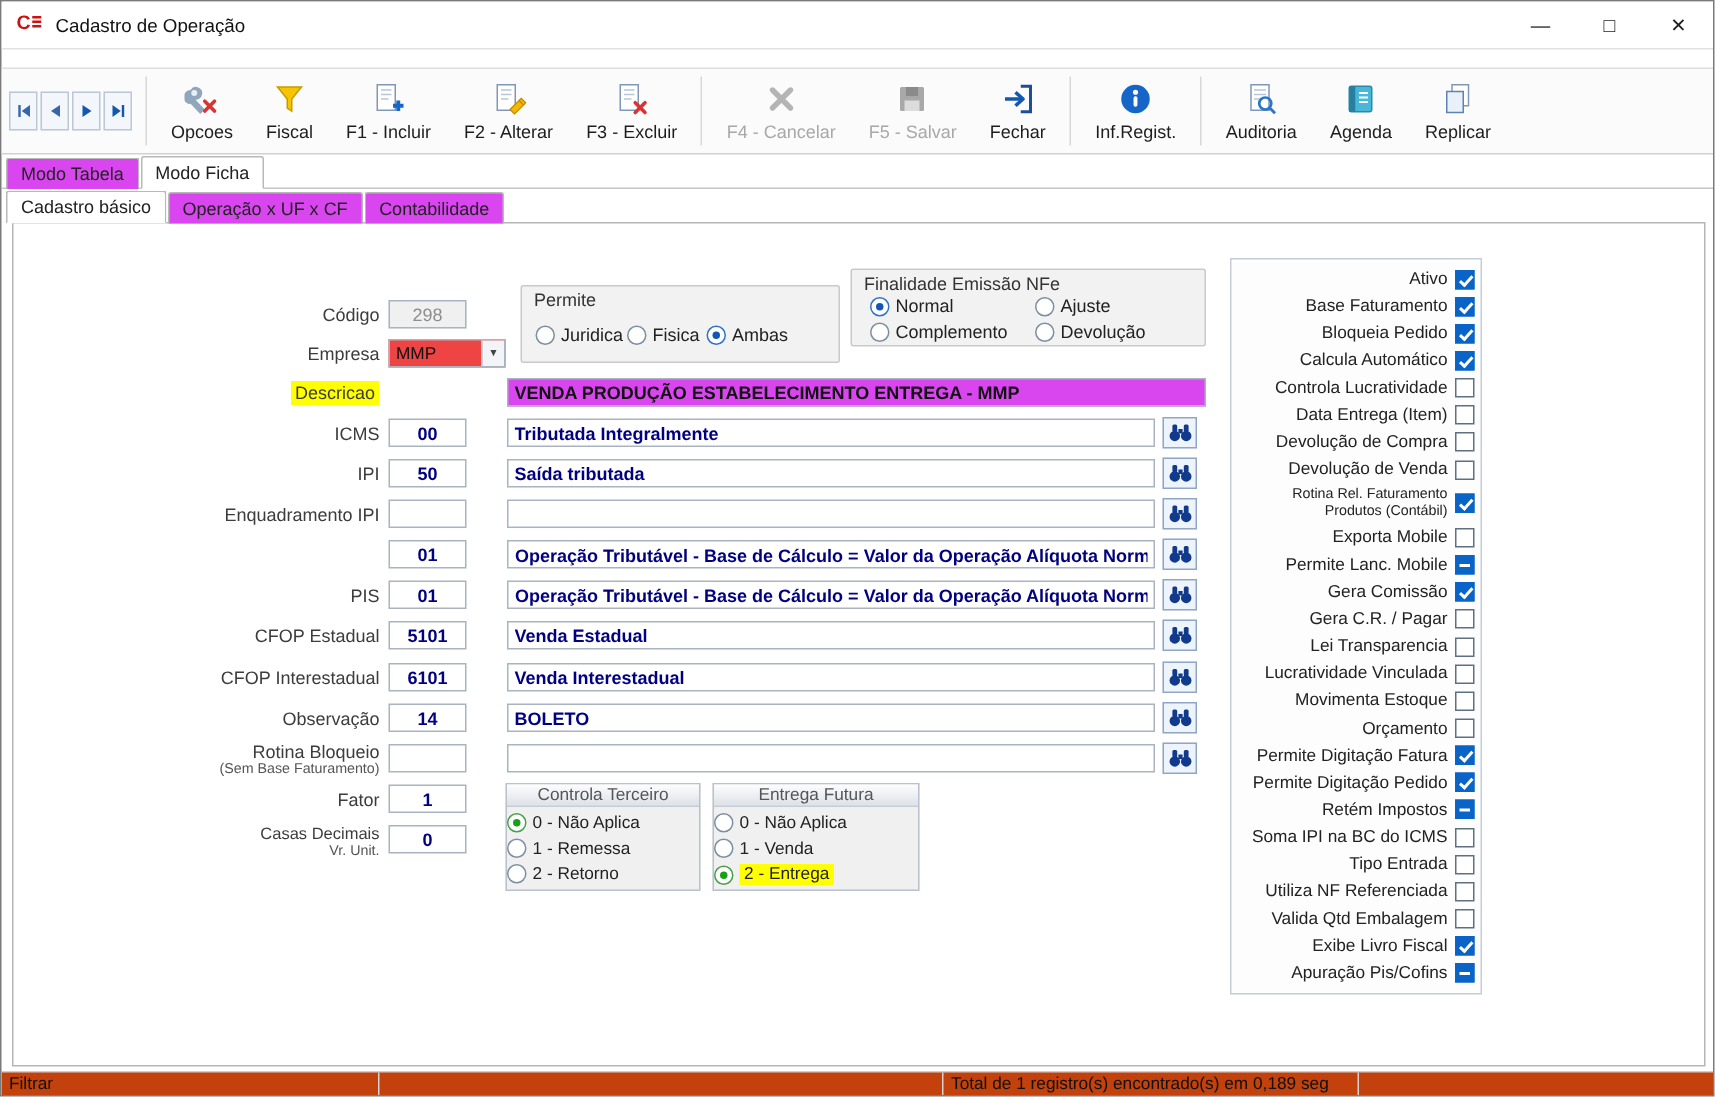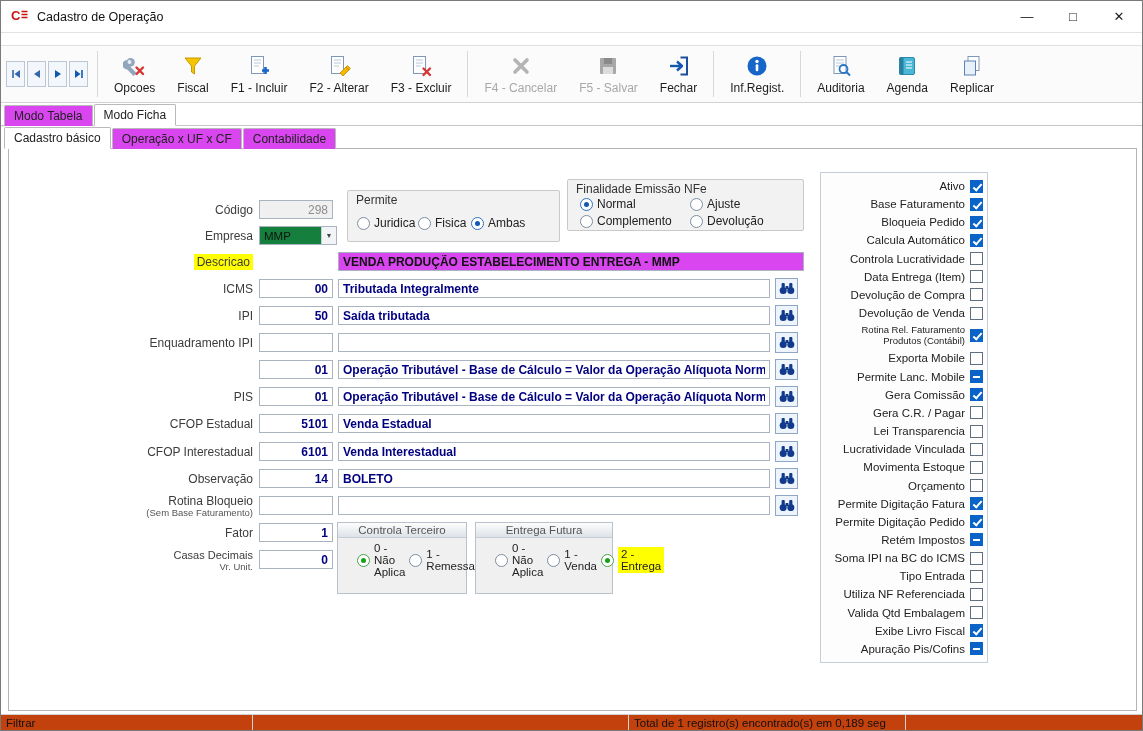--- a/index.html
+++ b/index.html
@@ -28,40 +28,40 @@
   .tab.active{background:#fff;position:relative;z-index:5;border-bottom:1px solid #fff}
 
   
   .main-panel{position:absolute;top:147px;left:7px;width:1129px;height:563px;border:1px solid #b5b5b5;background:#fff;z-index:1}
 
   .frow{position:absolute;left:0;height:21px;width:100%}
   .flabel{position:absolute;left:0;width:244px;text-align:right;font-size:12px;color:#3c3c3c;top:3px}
   .flabel .sub{display:block;font-size:9.5px;color:#555;line-height:1}
   .flabel.two{top:-2px;line-height:1.2}
   .finput{position:absolute;height:19px;border:1px solid #a9b4c0;background:#fff;font-family:inherit;font-size:12px;font-weight:bold;color:#000080;padding:0 4px;top:0}
-  .fcode{left:250px;width:74px;text-align:right}
+  .fcode{left:250px;width:52px;text-align:center}
   .fdesc{left:329px;width:432px}
   .fdesc.wide{width:466px;background:#d946ef;color:#111}
   .finput.dis{background:#f0f0f0;color:#8d8d8d;font-weight:normal}
   .hl{background:#ffff00;padding:1px 3px}
   .binoc{position:absolute;left:766px;width:23px;height:21px;top:-1px;border:1px solid #8fa6c4;background:#eef4fb;display:flex;align-items:center;justify-content:center;padding:0}
 
-  .combo{position:absolute;left:250px;width:78px;height:19px;border:1px solid #a9b4c0;background:#15803d;display:flex;align-items:center;font-size:11.5px;color:#111;padding-left:4px}
+  .combo{position:absolute;left:250px;width:78px;height:19px;border:1px solid #a9b4c0;background:#ef4444;display:flex;align-items:center;font-size:11.5px;color:#111;padding-left:4px}
   .combo .arrow{margin-left:auto;width:15px;height:100%;border-left:1px solid #c9d2da;background:#f2f4f7;display:flex;align-items:center;justify-content:center;font-size:7px;color:#444}
 
   .groupbox{position:absolute;border:1px solid #c9c9c9;background:#f2f2f2;border-radius:2px}
   .gb-title{position:absolute;top:2px;left:8px;font-size:12px;color:#333}
   .opt{position:absolute;display:flex;align-items:center;gap:4px;font-size:12px;color:#222}
   .radio{width:13px;height:13px;border:1px solid #7c8ea0;border-radius:50%;background:#fff;position:relative;flex:0 0 auto}
   .opt.on .radio{border-color:#2f72c4}
   .opt.on .radio::after{content:"";position:absolute;left:3px;top:3px;width:5px;height:5px;border-radius:50%;background:#1258b0}
 
   .hpanel{position:absolute;border:1px solid #b9c1cc;background:#f0f0f0}
   .hp-title{height:15px;background:linear-gradient(#fdfdfd,#dde2e8);border-bottom:1px solid #c6ccd4;font-size:11.5px;color:#555;display:flex;align-items:center;justify-content:center}
-  .hopts{padding:4px 0 0 19px;display:flex;flex-direction:row;gap:4px}
+  .hopts{padding:4px 0 0 0;display:flex;flex-direction:column;gap:4px}
   .hopt{display:flex;align-items:center;gap:4px;font-size:11.5px;color:#222}
   .hopt.on .radio{border-color:#4aa04a}
   .hopt.on .radio::after{content:"";position:absolute;left:3px;top:3px;width:5px;height:5px;border-radius:50%;background:#18a018}
 
   
   .cbpanel{position:absolute;left:811px;top:23px;width:168px;height:491px;border:1px solid #c5ced8;background:#fdfdfe;display:flex;flex-direction:column;justify-content:space-between;padding:5px 4px}
   .cb-row{display:flex;align-items:center;justify-content:flex-end;gap:5px;height:16px}
   .cb-row.twoline{height:25px}
   .cb-label{font-size:11.5px;color:#222;white-space:nowrap}
   .cb-row.twoline .cb-label{font-size:9.5px;white-space:normal;text-align:right;line-height:1.15;width:112px}

